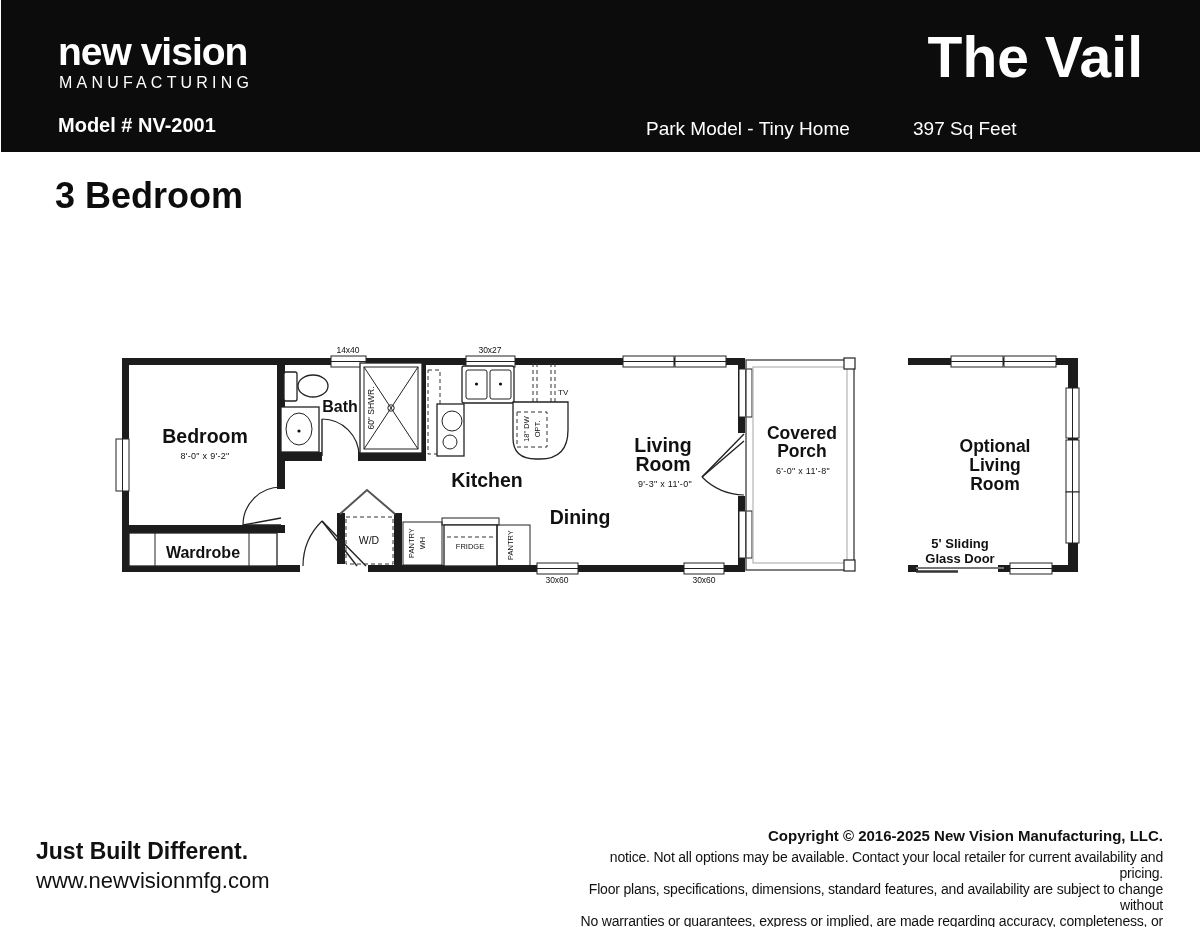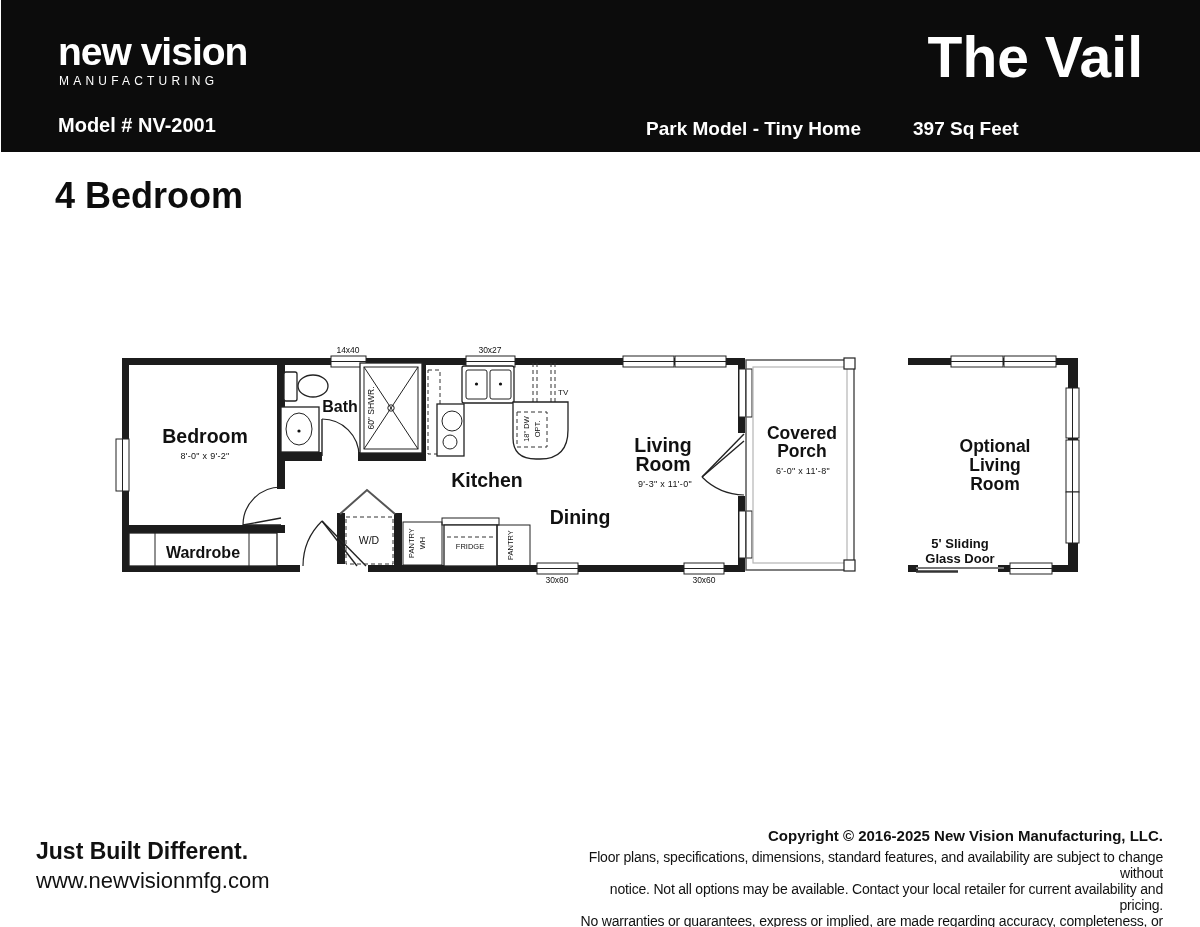--- a/index.html
+++ b/index.html
@@ -4,24 +4,24 @@
 <style>
   html,body{margin:0;padding:0;background:#e8e8e8;}
   .page{
     position:relative;width:1200px;height:927px;background:#ffffff;
     font-family:"Liberation Sans", sans-serif;color:#111;overflow:hidden;
     margin:0 auto;
   }
   
   .header{position:absolute;left:1px;top:0;width:1200px;height:152px;background:#0c0c0c;color:#fff;}
   .brand-top{position:absolute;left:57px;top:30px;font-size:39px;font-weight:700;letter-spacing:-1px;}
-  .brand-bottom{position:absolute;left:58px;top:74px;font-size:12px;font-weight:300;letter-spacing:4.2px;}
+  .brand-bottom{position:absolute;left:58px;top:74px;font-size:16px;font-weight:300;letter-spacing:4.2px;}
   .model{position:absolute;left:57px;top:114px;font-size:20px;font-weight:700;text-align:right;}
   .title{position:absolute;right:58px;top:24px;margin:0;font-size:57px;font-weight:700;letter-spacing:0px;}
-  .spec{position:absolute;top:118px;font-size:19px;font-weight:700;text-align:center;}
+  .spec{position:absolute;top:118px;font-size:19px;font-weight:400;text-align:center;}
   .spec-type{left:645px;}
   .spec-sqft{left:912px;}
   .spec-size{left:1063px;margin-top:48px;}
   
   .summary{position:absolute;left:55px;top:172px;font-size:36px;font-weight:700;line-height:48px;color:#0d0d0d;}
   
   .plan{position:absolute;left:100px;top:330px;width:1000px;height:270px;}
   .plan text{fill:#111;}
   .wall{fill:#1c1c1c;}
   .winrect{fill:#ffffff;stroke:#222;stroke-width:1;}
@@ -57,21 +57,21 @@
     <div class="brand-top">new vision</div>
     <div class="brand-bottom">MANUFACTURING</div>
     <div class="model">Model # NV-2001</div>
     <h1 class="title">The Vail</h1>
     <div class="spec spec-type">Park Model - Tiny Home</div>
     <div class="spec spec-sqft">397 Sq Feet</div>
     <div class="spec spec-size">12' x 40'</div>
   </div>
 
   <div class="summary">
-    <div>4 Bedroom</div>
+    <div>3 Bedroom</div>
   </div>
 
   <svg class="plan" viewBox="100 330 1000 270">
 
     <g>
       <rect class="wall" x="122" y="358" width="623" height="7"></rect>
       <rect class="wall" x="122" y="565" width="623" height="7"></rect>
       <rect class="wall" x="122" y="358" width="7" height="214"></rect>
       <rect class="wall" x="738" y="358" width="7" height="214"></rect>
 
@@ -252,19 +252,19 @@
     <text class="t-tv" x="558" y="395">TV</text>
     <text class="t-tiny" transform="rotate(-90 529 429)" x="529" y="429">18" DW</text>
     <text class="t-tiny" transform="rotate(-90 540 429)" x="540" y="429">OPT.</text>
   </svg>
 
   <div class="tagline">Just Built Different.</div>
   <div class="website">www.newvisionmfg.com</div>
   <div class="foot-right">
     <div class="copyright">Copyright © 2016-2025 New Vision Manufacturing, LLC.</div>
     <div class="disclaimer">
+      <div>notice. Not all options may be available. Contact your local retailer for current availability and pricing.</div>
       <div>Floor plans, specifications, dimensions, standard features, and availability are subject to change without</div>
-      <div>notice. Not all options may be available. Contact your local retailer for current availability and pricing.</div>
       <div>No warranties or guarantees, express or implied, are made regarding accuracy, completeness, or availability.</div>
     </div>
   </div>
 
 </div>
 
 </body></html>

